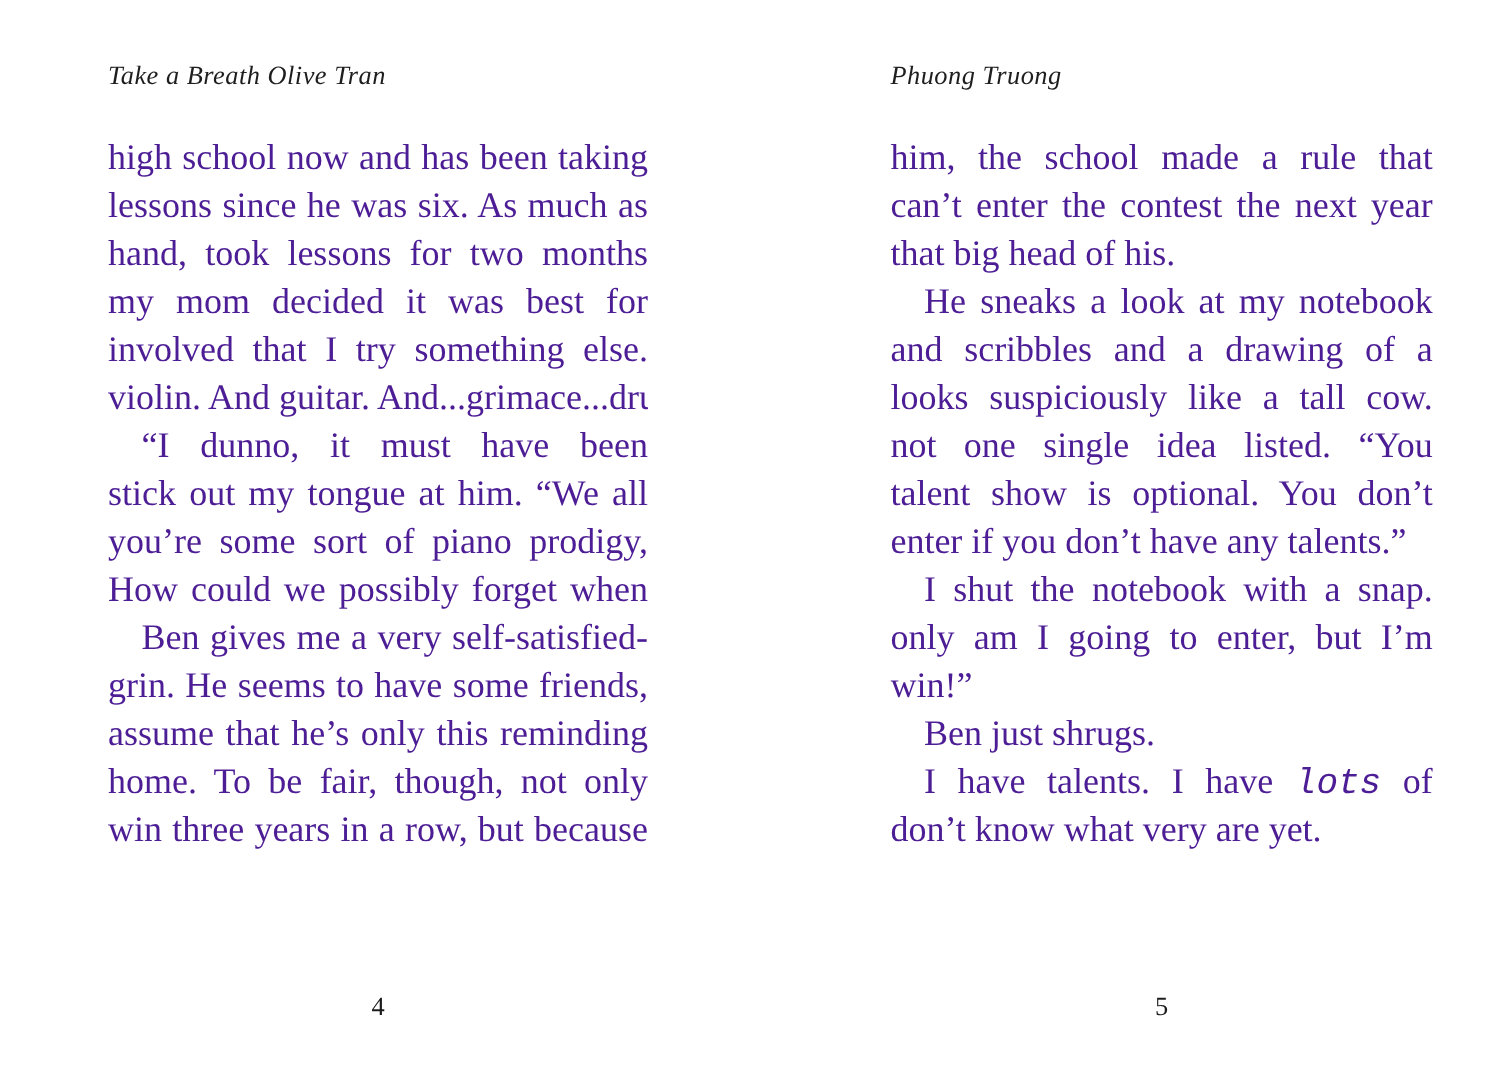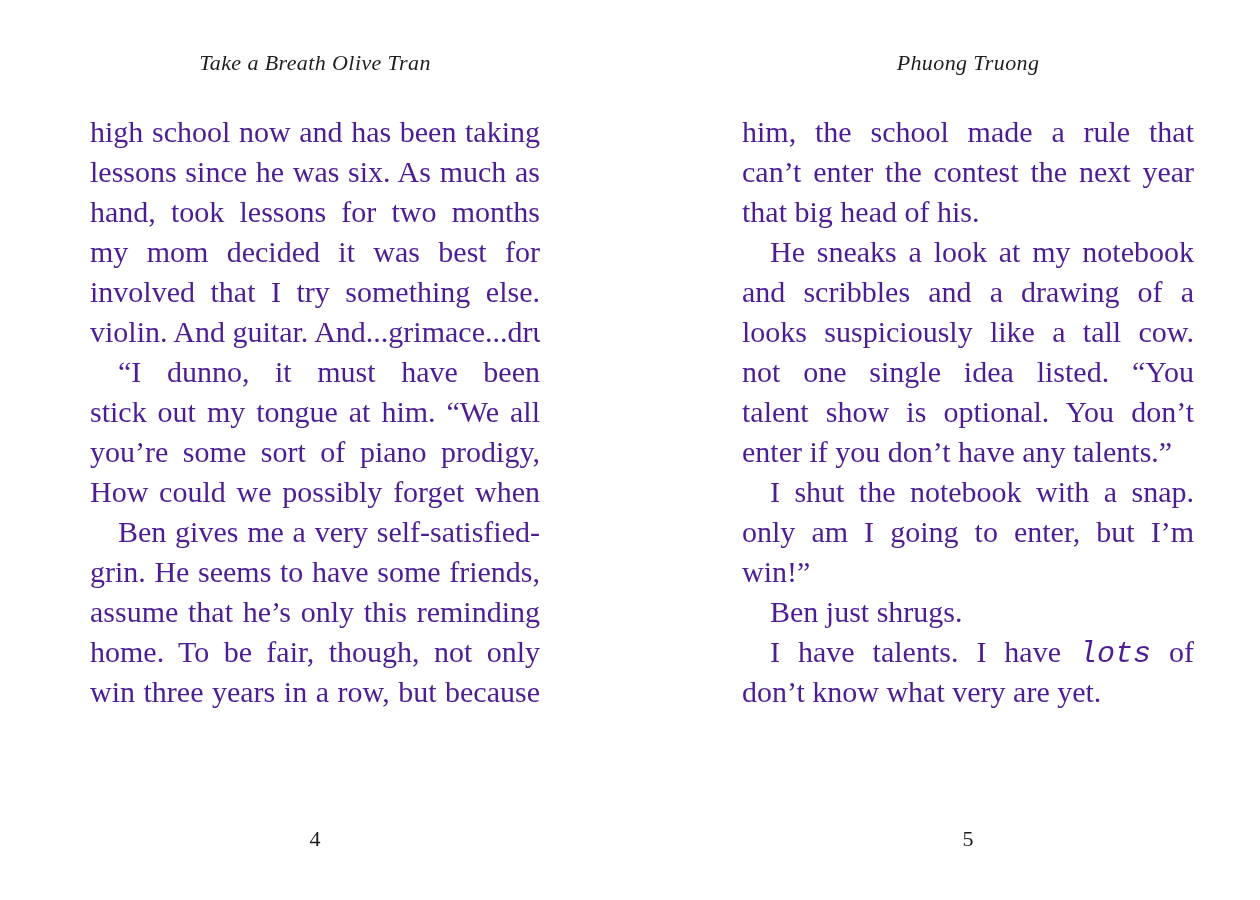--- a/index.html
+++ b/index.html
@@ -17,21 +17,21 @@
     top: 0;
     height: 900px;
   }
   #page-left  { left: 90px;  width: 450px; }
   #page-right { left: 718px; width: 452px; margin-left: 24px; }
   .running-head {
     position: absolute;
     top: 50px;
     left: 0;
     right: 0;
-    text-align: center;
+    text-align: left;
     font-style: italic;
     font-size: 22px;
     letter-spacing: 0.4px;
     color: #1e1e1e;
   }
   .body-text {
     position: absolute;
     top: 112px;
     left: 0;
     right: 0;

